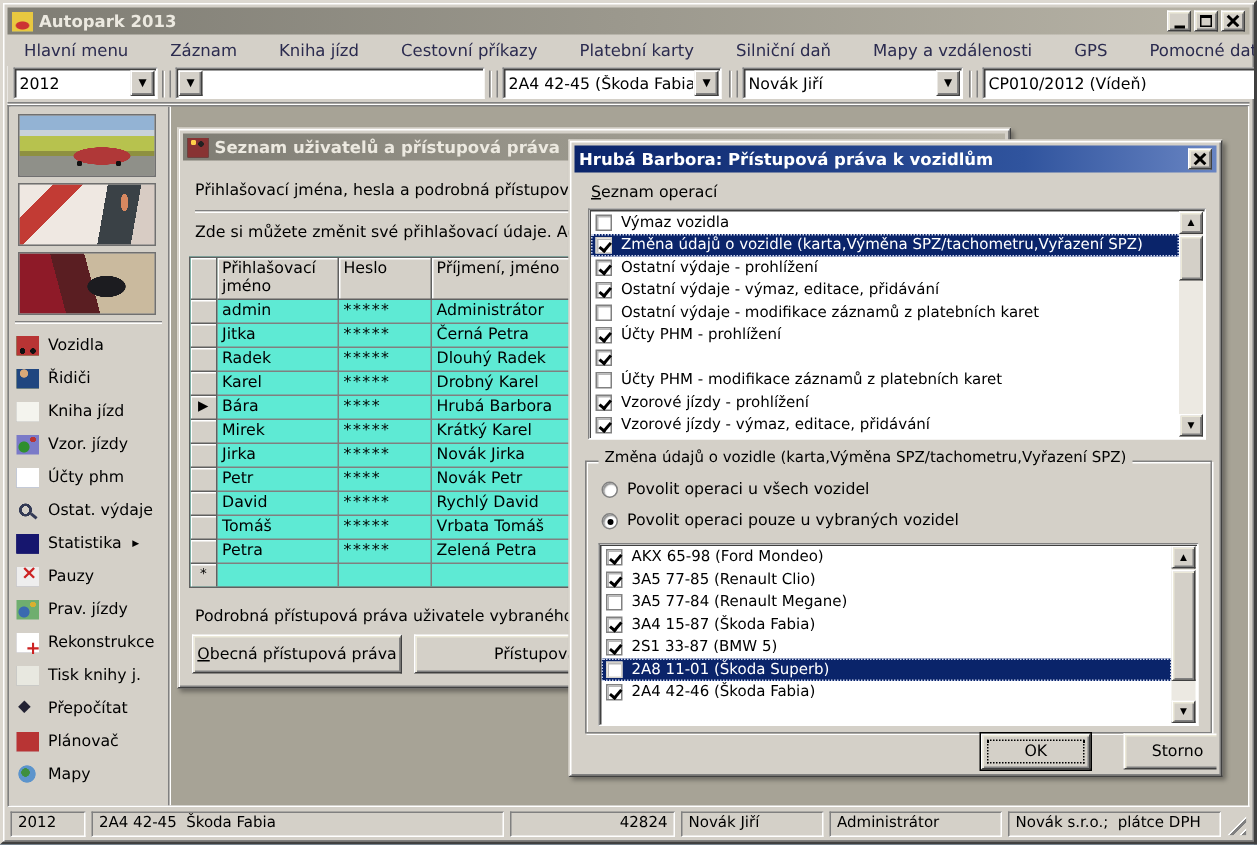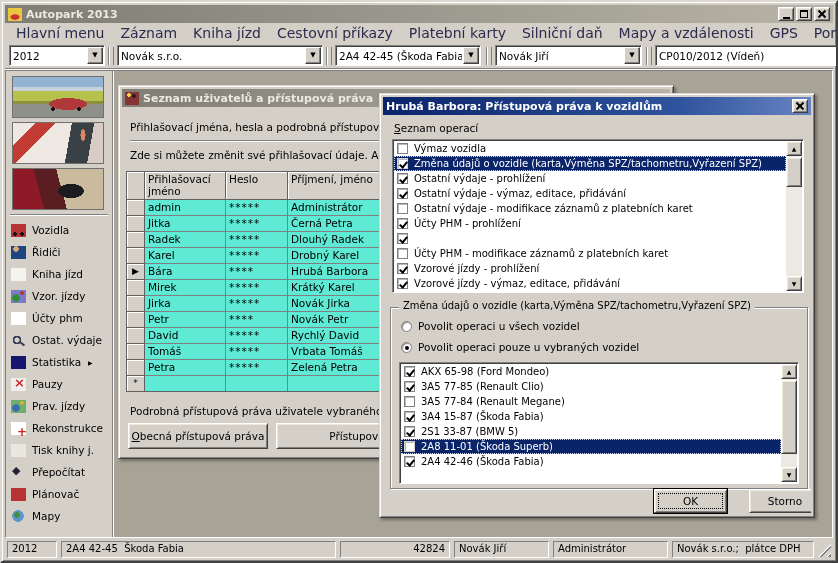--- a/index.html
+++ b/index.html
@@ -19,21 +19,21 @@
             background:#d4d0c8; border:1px solid; border-color:#fff #404040 #404040 #fff;
             box-shadow: inset 1px 1px 0 #ece9d8, inset -1px -1px 0 #808080; }
   .gly-min { width:7px; height:2px; background:#000; margin-top:7px; }
   .gly-max { width:8px; height:8px; border:1px solid #000; border-top-width:2px; }
   .gly-x { position:relative; width:8px; height:8px; }
   .gly-x::before,.gly-x::after { content:""; position:absolute; left:-1px; top:3px; width:10px; height:2px; background:#000; }
   .gly-x::before { transform:rotate(45deg); } .gly-x::after { transform:rotate(-45deg); }
 
   
   .menubar { position:absolute; left:3px; top:21px; right:3px; height:20px; display:flex;
-             align-items:center; gap:2px; padding:0 4px; color:#2b2b4f; font-size:14px; }
+             align-items:center; gap:14px; padding:0 4px; color:#2b2b4f; font-size:11px; }
   .menu-item { padding:2px 7px; white-space:nowrap; }
   .toolbar { position:absolute; left:3px; top:41px; right:3px; height:26px;
              border-bottom:1px solid #808080; box-shadow:0 1px 0 #fff; }
   .combo { position:absolute; top:2px; height:21px; background:#fff; border:1px solid;
            border-color:#808080 #fff #fff #808080; box-shadow: inset 1px 1px 0 #404040;
            display:flex; align-items:center; }
   .combo-val { flex:1; padding:0 3px; white-space:nowrap; overflow:hidden; }
   .combo-btn { width:16px; height:17px; margin:1px; flex:none; display:flex; align-items:center; justify-content:center;
                background:#d4d0c8; border:1px solid; border-color:#fff #404040 #404040 #fff;
                box-shadow: inset -1px -1px 0 #808080; }
@@ -189,21 +189,20 @@
 
   <div class="toolbar">
       <div class="combo" style="left: 4px; width: 96px;">
         <span class="combo-val">2012</span>
         <span class="combo-btn">
           <span class="arr">▼</span>
         </span>
       </div>
       <div class="tsep" style="left: 103px;"></div>
       <div class="combo" style="left: 112px; width: 206px;">
-        <span class="combo-val">Novák s.r.o.</span>
         <span class="combo-btn">
           <span class="arr">▼</span>
         </span>
       </div>
       <div class="tsep" style="left: 321px;"></div>
       <div class="combo" style="left: 330px; width: 146px;">
         <span class="combo-val">2A4 42-45 (Škoda Fabia)</span>
         <span class="combo-btn">
           <span class="arr">▼</span>
         </span>

